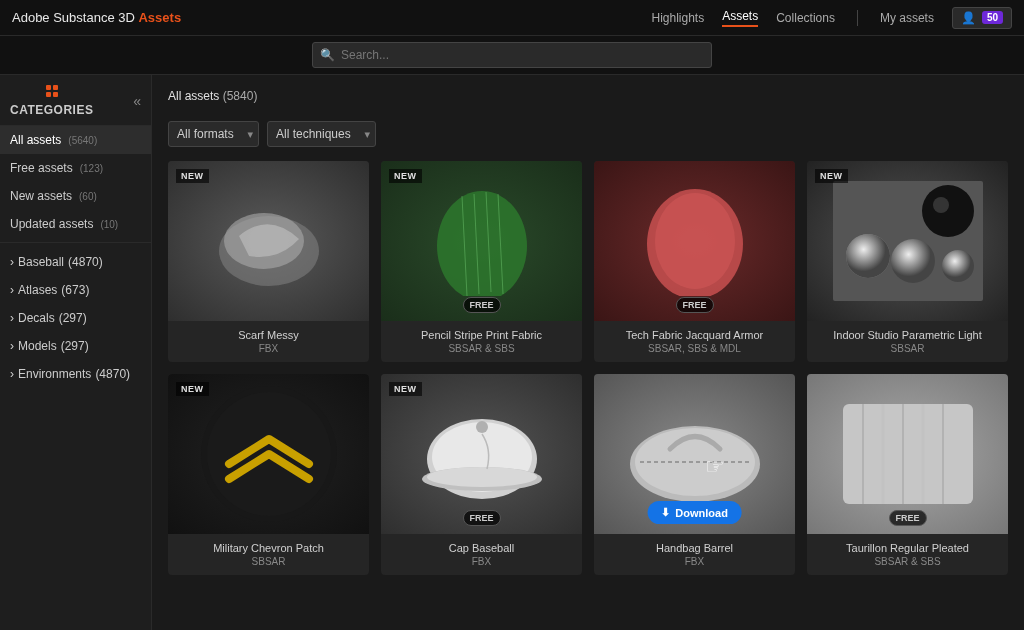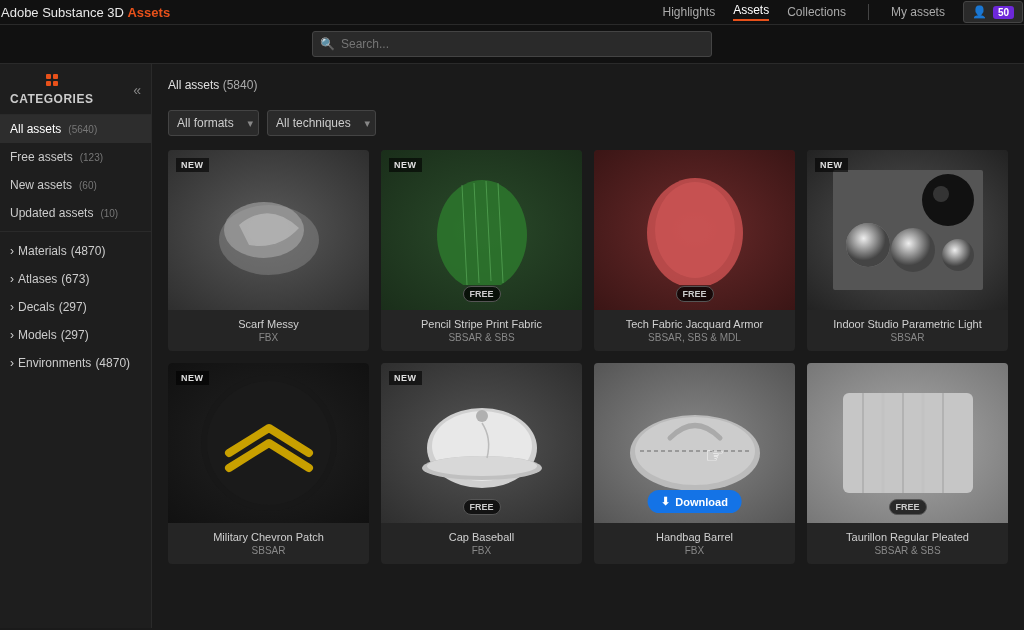--- a/index.html
+++ b/index.html
@@ -9,24 +9,24 @@
       color: #ccc;
       width: 1024px;
       height: 630px;
       overflow: hidden;
       font-size: 12px;
     }
 
     
     #topbar {
       background: #111;
-      height: 25px;
-      display: flex;
-      align-items: center;
-      padding: 0 1px;
+      height: 36px;
+      display: flex;
+      align-items: center;
+      padding: 0 12px;
       border-bottom: 1px solid #2a2a2a;
     }
     #topbar .app-title {
       color: #e8e8e8;
       font-size: 13px;
       font-weight: 500;
       margin-right: auto;
     }
     #topbar .app-title span {
       color: #e8511a;
@@ -398,21 +398,21 @@
     </div>
     <div class="sidebar-item">
       <span>Updated assets</span>
       <span class="item-count">(10)</span>
     </div>
 
     <div style="height:6px; border-top:1px solid #2a2a2a; margin-top:4px;"></div>
 
     <div class="sidebar-category">
       <span class="chevron">›</span>
-      <span>Materials</span>
+      <span>Baseball</span>
       <span class="item-count">(4870)</span>
     </div>
     <div class="sidebar-category">
       <span class="chevron">›</span>
       <span>Atlases</span>
       <span class="item-count">(673)</span>
     </div>
     <div class="sidebar-category">
       <span class="chevron">›</span>
       <span>Decals</span>

